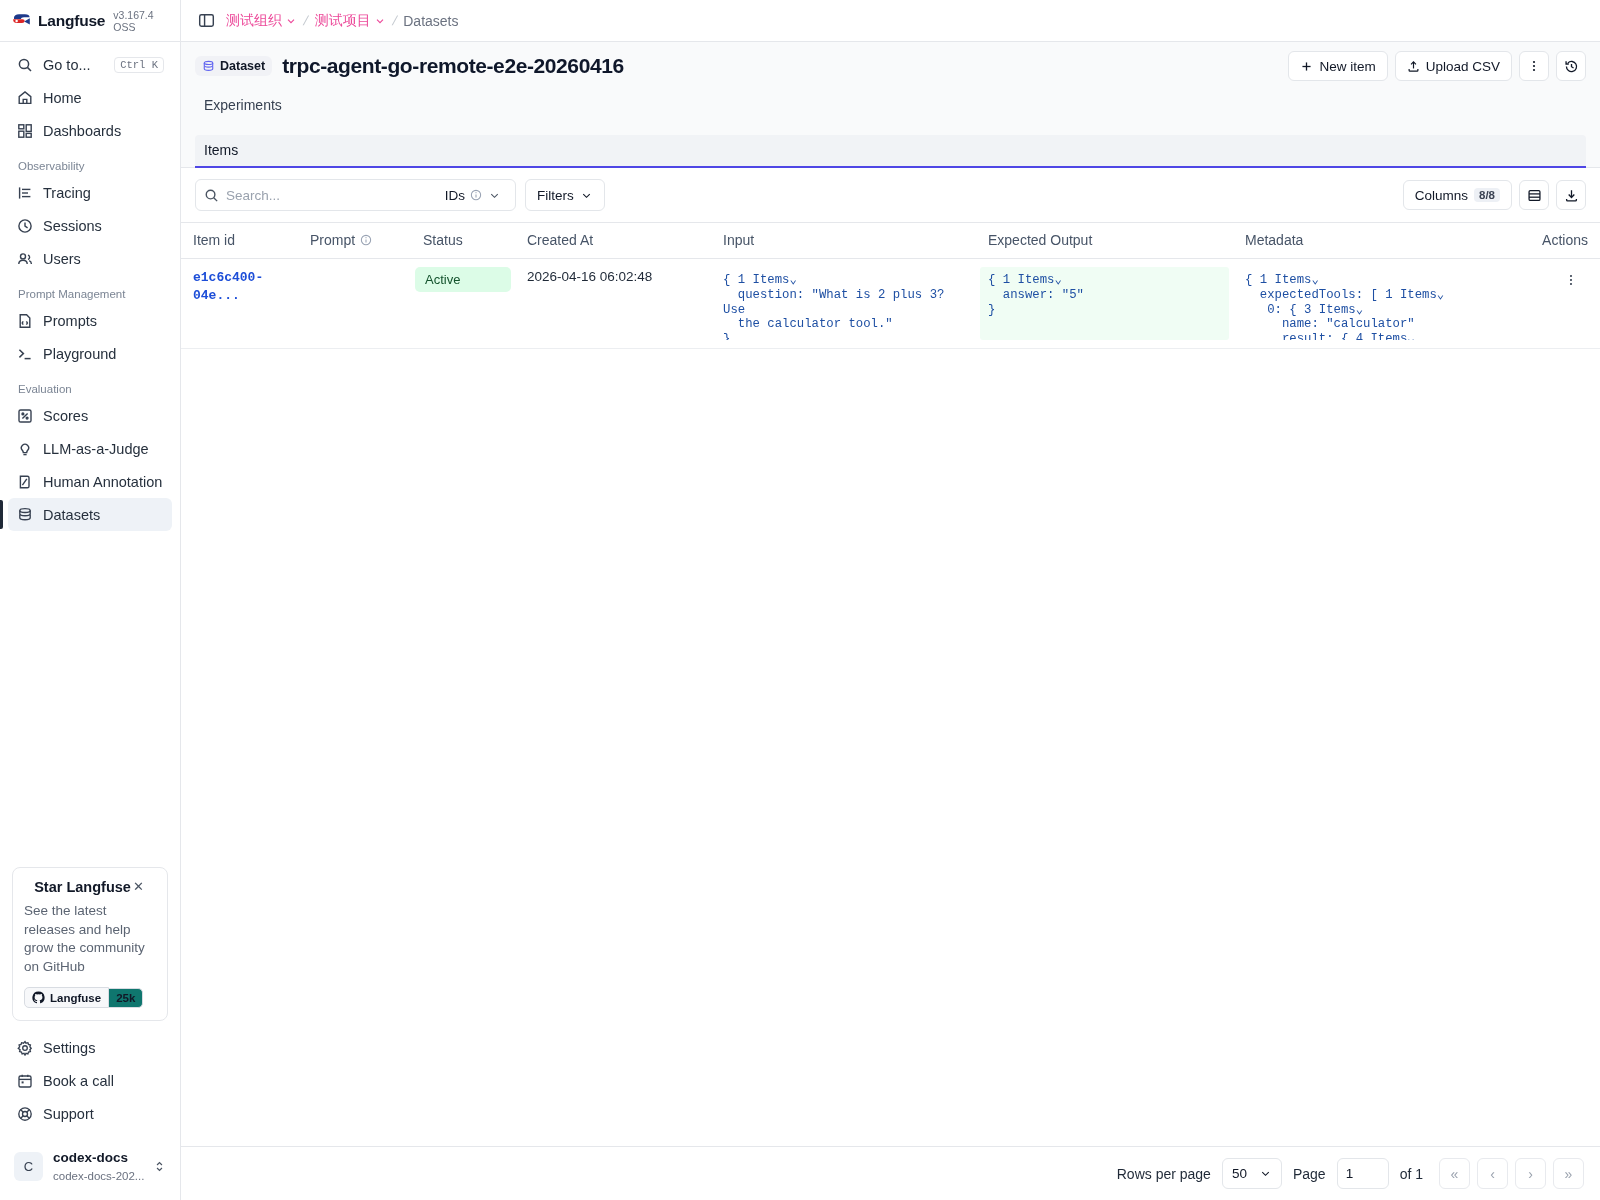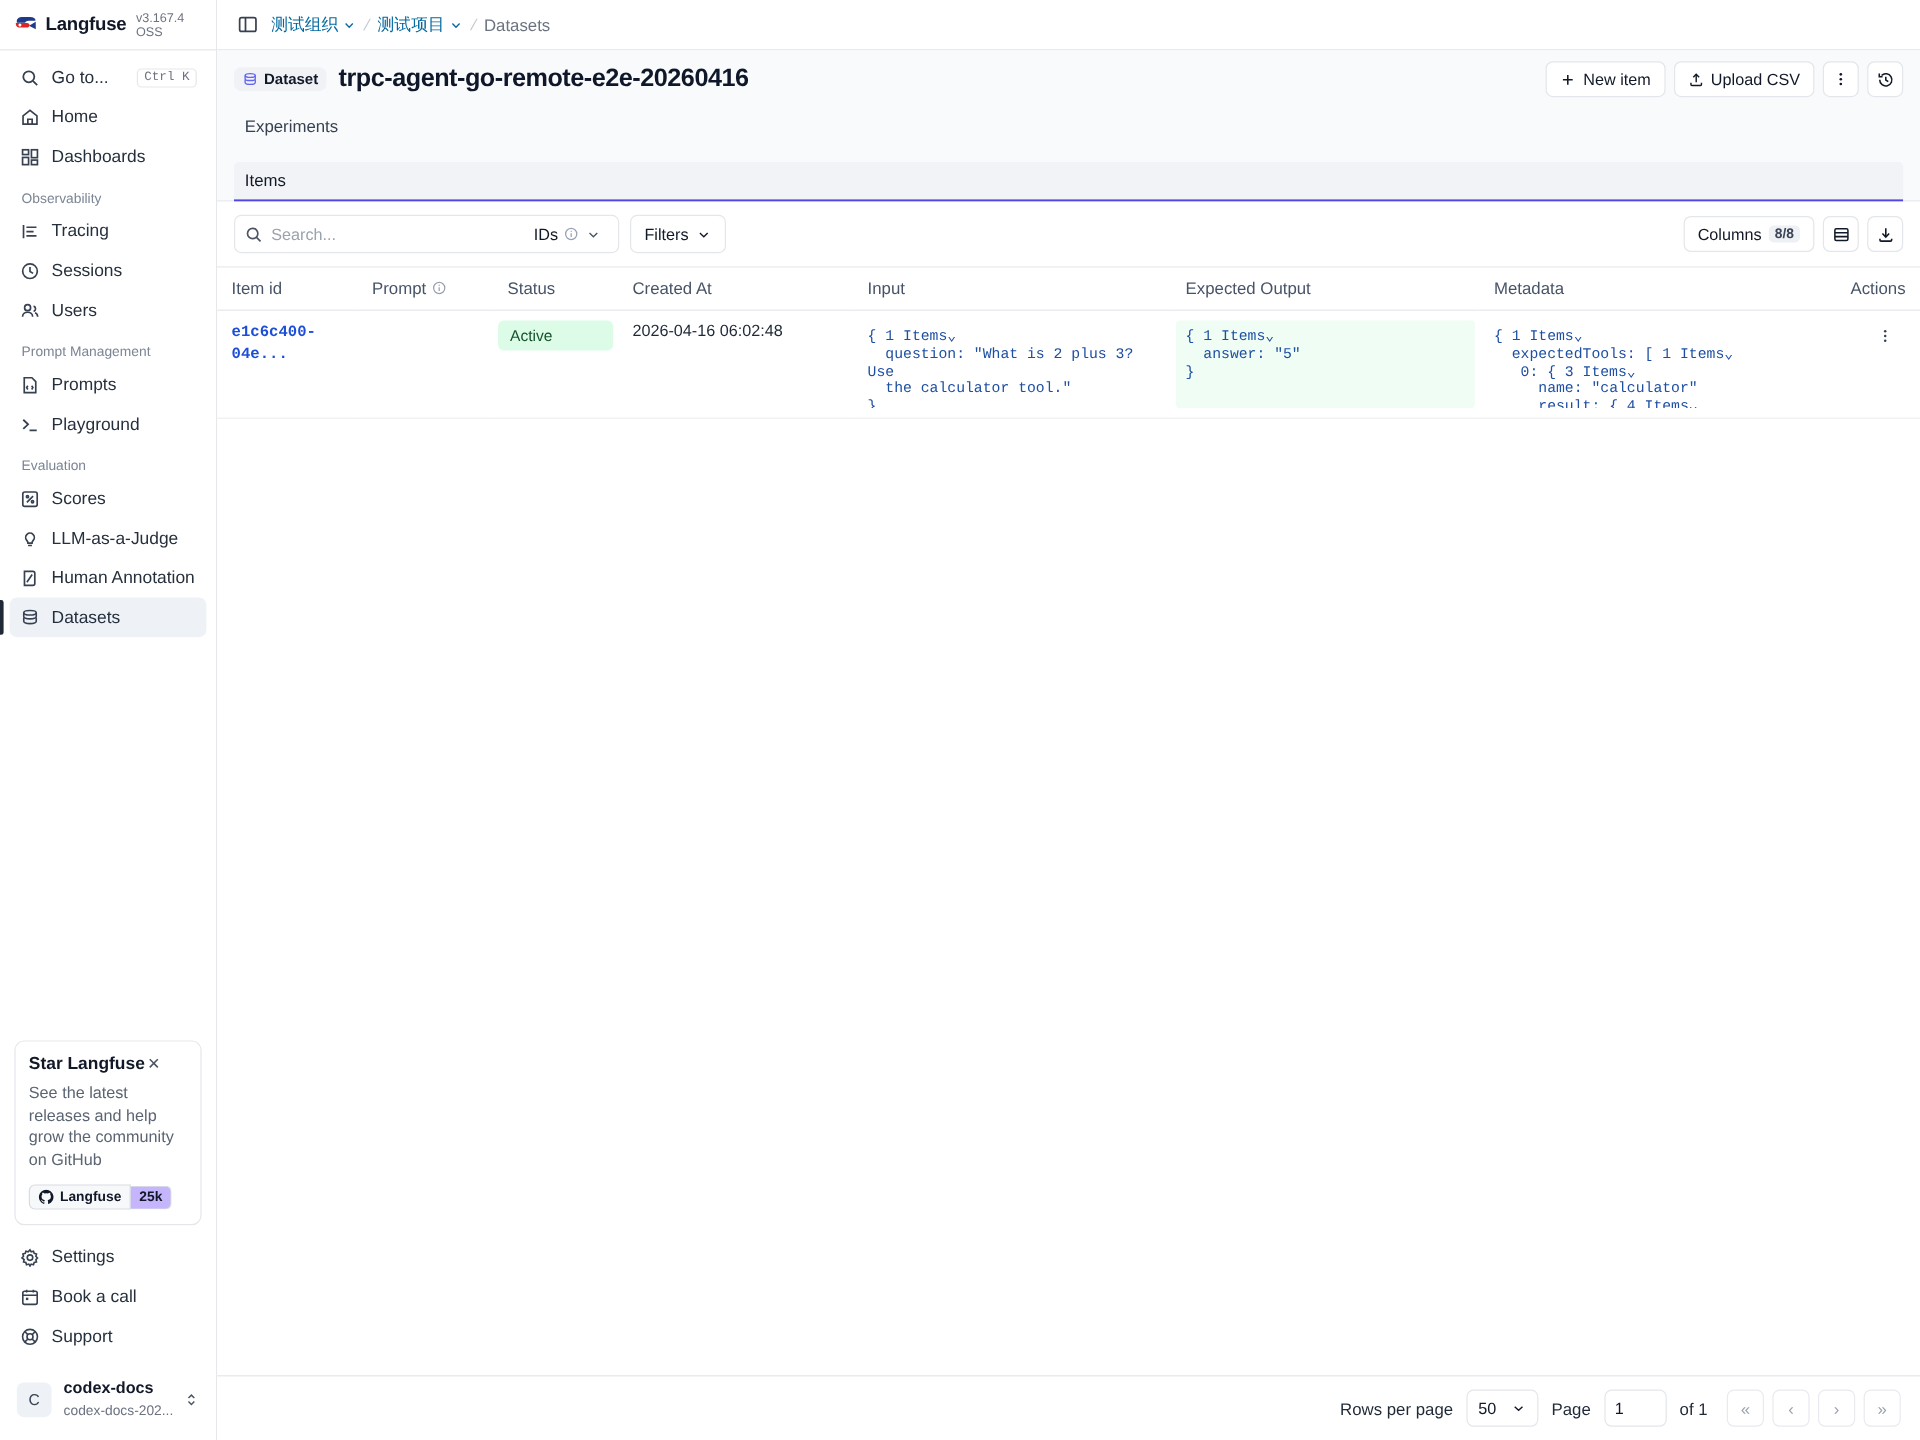--- a/index.html
+++ b/index.html
@@ -48,33 +48,33 @@
   }
   .nav-section {
     font-size: 11.5px; color: #7b8594; padding: 13px 10px 4px 10px; font-weight: 400;
   }
   .sidebar-spacer { flex: 1 1 auto; }
 
   .star-card {
     margin: 0 12px 10px 12px; border: 1px solid #e5e7eb; border-radius: 8px;
     padding: 11px 11px 12px 11px; background: #fff;
   }
-  .star-head { display: flex; align-items: flex-start; justify-content: flex-start; }
+  .star-head { display: flex; align-items: flex-start; justify-content: center; }
   .star-title { font-size: 14.5px; font-weight: 700; color: #111827; }
   .star-close { font-size: 13px; color: #4b5563; cursor: pointer; line-height: 1; padding: 1px 2px; }
   .star-text { font-size: 13.5px; line-height: 18.5px; color: #5b6472; margin-top: 7px; }
   .star-badges { display: flex; align-items: center; margin-top: 11px; }
   .gh-btn {
     display: flex; align-items: center; gap: 5px; border: 1px solid #d8dce2;
     border-radius: 5px 0 0 5px; padding: 3px 7px; font-size: 11.5px; font-weight: 700;
     color: #111827; background: #f7f8fa; cursor: pointer;
   }
   .gh-count {
     border: 1px solid #d8dce2; border-left: none; border-radius: 0 5px 5px 0;
-    padding: 3px 7px; font-size: 11.5px; font-weight: 700; color: #111827; background: #c4b5fd;
+    padding: 3px 7px; font-size: 11.5px; font-weight: 700; color: #111827; background: #0f766e;
   }
 
   .bottom-nav { padding: 0 8px 6px 8px; }
   .acct {
     display: flex; align-items: center; gap: 10px; margin: 6px 8px 10px 8px;
     padding: 6px 6px; border-radius: 7px; cursor: pointer;
   }
   .avatar {
     width: 29px; height: 29px; flex: 0 0 29px; border-radius: 6px; background: #eef2f7;
     display: flex; align-items: center; justify-content: center;
@@ -87,21 +87,21 @@
 
   
   .main { flex: 1 1 auto; display: flex; flex-direction: column; min-width: 0; background: #fff; }
 
   .topbar {
     height: 42px; display: flex; align-items: center; gap: 9px;
     padding: 0 14px; border-bottom: 1px solid #e5e7eb; background: #fff;
   }
   .panel-toggle { width: 22px; height: 22px; display: flex; align-items: center; justify-content: center; color: #374151; cursor: pointer; border-radius: 4px; }
   .crumbs { display: flex; align-items: center; gap: 7px; font-size: 14px; }
-  .crumb { display: flex; align-items: center; gap: 3px; color: #0369a1; cursor: pointer; }
+  .crumb { display: flex; align-items: center; gap: 3px; color: #ec4899; cursor: pointer; }
   .crumb.muted { color: #6b7280; }
   .crumb-sep { color: #c3c8cf; font-size: 13px; transform: skewX(-16deg); }
 
   .page-head {
     background: #f9fafb; border-bottom: 1px solid #e5e7eb;
     padding: 9px 14px 0 14px;
   }
   .page-head-row { display: flex; align-items: center; }
   .ds-chip {
     display: inline-flex; align-items: center; gap: 5px;

